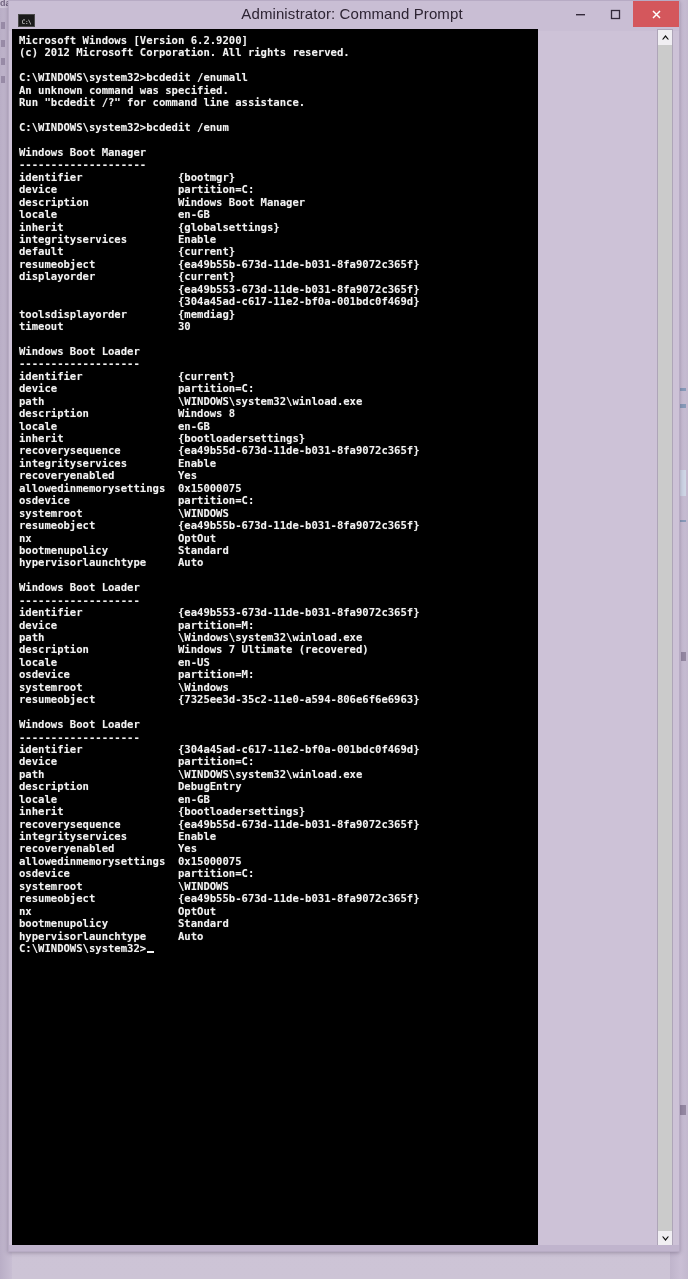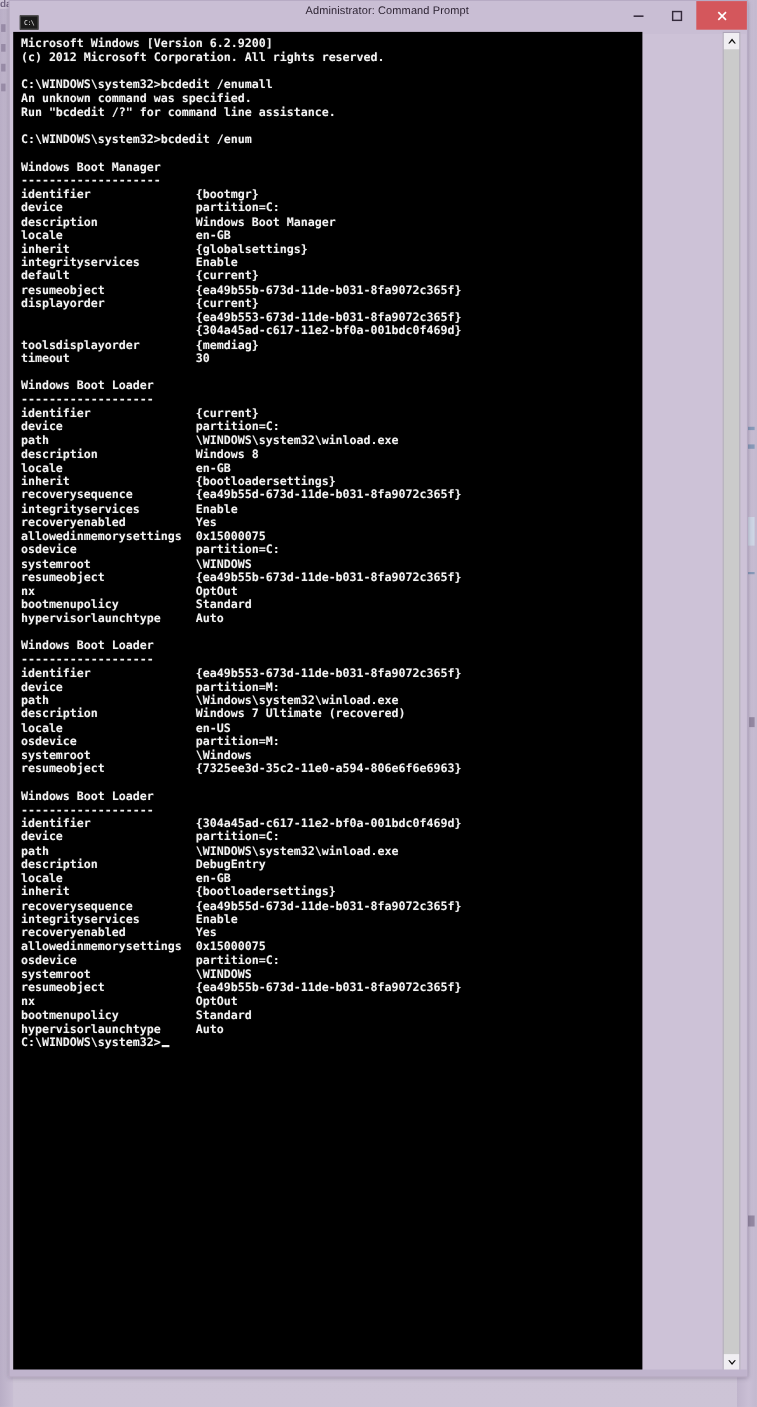--- a/index.html
+++ b/index.html
@@ -117,21 +117,21 @@
     text-align: center;
     letter-spacing: -0.5px;
     box-sizing: border-box;
   }
   #window-title {
     position: absolute;
     left: 0;
     right: 0;
     top: 4px;
     text-align: center;
-    font-size: 10px;
+    font-size: 15px;
     color: #2d2433;
     font-family: "Liberation Sans", sans-serif;
     letter-spacing: .1px;
     padding-left: 16px;
   }
   #window-controls {
     position: absolute;
     right: 0;
     top: 0;
     display: flex;
@@ -149,21 +149,21 @@
   #close-button {
     width: 46px;
     background: #d4575c;
   }
 
   
   #console-body {
     position: absolute;
     left: 3px;
     top: 28px;
-    width: 572px;
+    width: 526px;
     height: 1218px;
     background: #000000;
     overflow: hidden;
   }
   #console-text {
     position: absolute;
     left: 7px;
     top: 5px;
     margin: 0;
     color: #f2f2f2;

